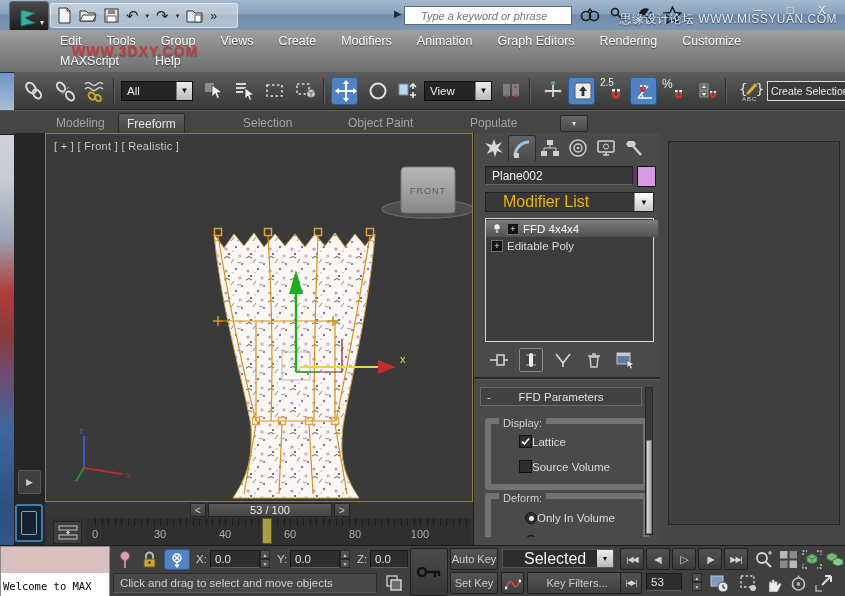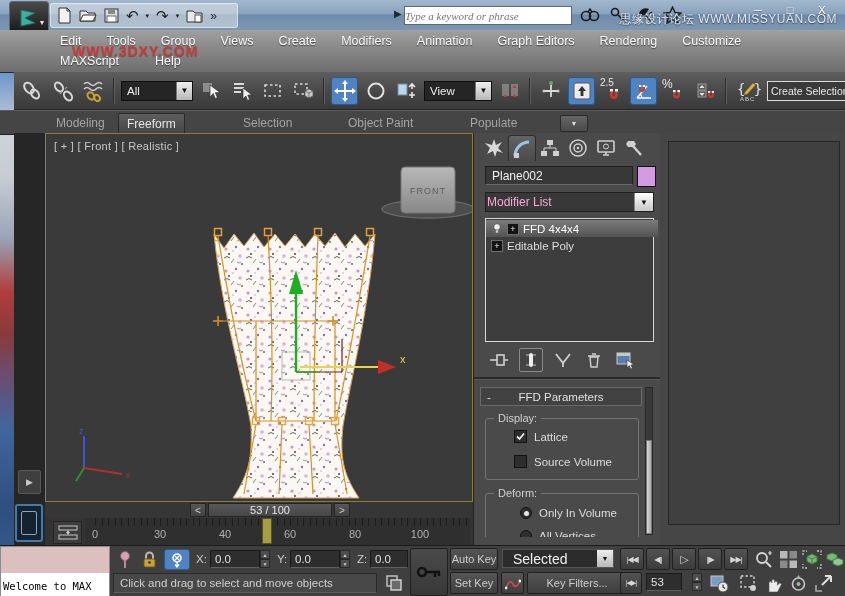--- a/index.html
+++ b/index.html
@@ -18,38 +18,38 @@
   .logo-caret{left:40px;top:18px;color:#e8e8e8;font-size:8px}
   .qat{left:50px;top:3px;width:188px;height:25px;border-radius:3px;background:rgba(225,229,234,.55);
     border:1px solid rgba(255,255,255,.5);display:flex;align-items:center;gap:7px;padding:0 6px;box-sizing:border-box;color:#222}
   .qat .uglyph{font-size:15px;color:#1e1e1e;line-height:1}
   .doc-tab{left:288px;top:0;width:104px;height:30px;background:linear-gradient(180deg,#8ea6bd,#7390ad);
     border-left:1px solid #5d7489;border-right:1px solid #5d7489;display:flex;align-items:center;justify-content:center;
     color:#f4f6f8;text-shadow:0 1px 1px rgba(0,0,0,.45);font-size:12px}
   .tab-scroll{left:394px;top:8px;color:#1f2a33;font-size:10px}
   .searchbox{left:404px;top:6px;width:168px;height:19px;background:#fff;border:1px solid #5a6a7a;box-sizing:border-box}
   .searchbox input{width:100%;height:100%;border:0;outline:none;background:transparent;
-    font-family:Liberation Serif, serif;font-style:italic;font-size:11px;color:#666;padding:0 0;box-sizing:border-box}
+    font-family:Liberation Sans, sans-serif;font-style:italic;font-size:11px;color:#666;padding:0 16px;box-sizing:border-box}
   .tb-ico{top:4px;width:24px;height:22px;display:flex;align-items:center;justify-content:center}
   .wm-title{right:8px;top:11px;color:#eef1f4;font-size:12px;letter-spacing:.5px;white-space:nowrap;
     text-shadow:0 0 2px #44596e,0 1px 1px rgba(0,0,0,.5);opacity:.95}
   .win-ctl{top:2px;width:28px;height:16px;display:flex;align-items:center;justify-content:center;
     color:#fff;font-size:11px;text-shadow:0 1px 1px rgba(0,0,0,.4)}
   
   .menubar{left:0;top:30px;width:845px;height:42px;
     background:linear-gradient(180deg,#a0a0a0 0%,#8a8a8a 40%,#6f6f6f 100%);border-bottom:1px solid #2c2c2c}
   .menurow{position:absolute;left:60px;display:flex;gap:25px;color:#fcfcfc;font-size:12.5px;
     text-shadow:0 1px 1px rgba(0,0,0,.55)}
   .wm-menu{left:72px;top:43px;color:rgba(220,50,50,.85);font-weight:bold;font-size:14px;letter-spacing:1px;
     text-shadow:0 1px 1px rgba(0,0,0,.3)}
   
   .maintb{left:14px;top:72px;width:831px;height:38px;
     background:linear-gradient(180deg,#5e5e5e 0%,#474747 55%,#3a3a3a 100%);border-bottom:1px solid #262626;
     display:flex;align-items:center;gap:4px;padding-left:4px;box-sizing:border-box}
-  .ti{width:27px;height:28px;display:flex;align-items:center;justify-content:center;flex:0 0 auto;border-radius:3px}
+  .ti{width:27px;height:28px;display:flex;align-items:center;justify-content:flex-end;flex:0 0 auto;border-radius:3px}
   .ti.active{background:#4f83c2;border:1px solid #2c5a8c;box-sizing:border-box}
   .tsep{width:1px;height:26px;background:#2e2e2e;border-right:1px solid #5f5f5f;flex:0 0 auto;margin:0 2px}
   .dd{height:20px;background:#252525;border:1px solid #0f0f0f;display:flex;align-items:center;flex:0 0 auto;box-sizing:border-box}
   .dd .dd-txt{padding:0 5px;color:#eee;font-size:11.5px;flex:1}
   .dd .dd-btn{width:15px;height:100%;background:linear-gradient(180deg,#efefef,#b8b8b8);
     display:flex;align-items:center;justify-content:center;color:#111;font-size:8px;border-left:1px solid #777}
   .createsel{width:86px;height:20px;border:1px solid #dcdcdc;background:#3a3a3a;color:#e8e8e8;
     font-size:10.5px;display:flex;align-items:center;padding:0 3px;box-sizing:border-box;white-space:nowrap;overflow:hidden;flex:0 0 auto}
   .snaptxt{color:#e8e8e8;font-size:10px;position:absolute;left:1px;top:0}
   
@@ -80,39 +80,39 @@
   .ruler .rlabel{position:absolute;top:10px;color:#b0b0b0;font-size:11px;transform:translateX(-50%)}
   .slider-handle{position:absolute;left:177px;top:0;width:10px;height:26px;background:#a79d43;border:1px solid #595322;box-sizing:border-box}
   
   .cmdpanel{left:473px;top:133px;width:187px;height:412px;background:#4a4a4a;border-left:1px solid #222}
   .ctab{position:absolute;top:2px;width:28px;height:26px;display:flex;align-items:center;justify-content:center;border-radius:3px 3px 0 0}
   .ctab.active{background:linear-gradient(180deg,#636363,#4a4a4a);border:1px solid #2c2c2c;border-bottom:0;box-sizing:border-box}
   .namefield{left:11px;top:33px;width:148px;height:19px;background:#383838;border:1px solid #1f1f1f;border-bottom-color:#6a6a6a;
     color:#f0f0f0;display:flex;align-items:center;padding-left:6px;box-sizing:border-box;font-size:12px}
   .swatch{left:163px;top:33px;width:17px;height:19px;background:#d59ae2;border:1px solid #111}
   .modlist{left:11px;top:59px;width:169px;height:20px;background:#383838;border:1px solid #1f1f1f;display:flex;align-items:center;box-sizing:border-box}
-  .modlist .mtxt{flex:1;padding-left:1px;color:#f9a8d4;font-size:12px}
+  .modlist .mtxt{flex:1;padding-left:17px;color:#eab308;font-size:16px}
   .modlist .mbtn{width:18px;height:100%;background:linear-gradient(180deg,#fff,#c8c8c8);display:flex;align-items:center;justify-content:center;color:#111;font-size:8px;border-left:1px solid #888}
   .stackbox{left:11px;top:85px;width:169px;height:124px;background:#3d3d3d;border:1px solid #d8d8d8;box-sizing:border-box}
   .stackrow{position:absolute;left:0;width:167px;height:17px;display:flex;align-items:center;gap:4px;font-size:11.5px;color:#dcdcdc}
   .stackrow.sel{background:linear-gradient(180deg,#7c7c7c,#525252);color:#fff}
   .plusbox{width:12px;height:12px;background:#141414;border:1px solid #6e6e6e;color:#e8e8e8;font-size:9px;
     display:flex;align-items:center;justify-content:center;box-sizing:border-box;flex:0 0 auto}
   .stacktools{left:6px;top:214px;width:175px;height:26px;display:flex;align-items:center;gap:9px;padding-left:8px;box-sizing:border-box}
   .sticon{width:22px;height:22px;display:flex;align-items:center;justify-content:center}
   .sticon.framed{border:1px solid #8a8a8a;border-radius:2px;background:#444}
   .paneldiv{left:0;top:244px;width:187px;height:2px;background:#2a2a2a;border-bottom:1px solid #5a5a5a}
   .rollwrap{left:4px;top:252px;width:172px;height:152px;overflow:hidden}
   .rollhead{position:absolute;left:2px;top:2px;width:160px;height:17px;background:#424242;border:1px solid #6a6a6a;
     display:flex;align-items:center;color:#e0e0e0;font-size:11.5px}
   .rollhead .minus{position:absolute;left:6px}
   .rollhead .rtitle{width:100%;text-align:center}
-  .groupbox{position:absolute;left:7px;width:152px;border:1px solid #737373;border-radius:3px}
+  .groupbox{position:absolute;left:7px;width:152px;border:6px solid #737373;border-radius:3px}
   .grouplegend{position:absolute;left:8px;top:-7px;background:#4a4a4a;padding:0 4px;color:#cfcfcf;font-size:11px}
-  .checkrow,.radiorow{position:absolute;display:flex;align-items:center;gap:7px;color:#dcdcdc;font-size:11.5px}
+  .checkrow,.radiorow{position:absolute;display:flex;align-items:center;gap:0;color:#dcdcdc;font-size:11.5px}
   .cbox{width:13px;height:13px;background:#2e2e2e;border:1px solid #121212;box-sizing:border-box;display:flex;align-items:center;justify-content:center}
   .rad{width:12px;height:12px;border-radius:50%;background:#2e2e2e;border:1px solid #121212;box-sizing:border-box;display:flex;align-items:center;justify-content:center}
   .rad .dot{width:5px;height:5px;border-radius:50%;background:#e8e8e8}
   .scrollbar{left:171px;top:254px;width:8px;height:148px;background:#3a3a3a;border:1px solid #282828;box-sizing:border-box}
   .scroll-thumb{position:absolute;left:0;top:52px;width:6px;height:94px;background:linear-gradient(90deg,#d8d8d8,#a8a8a8);border:1px solid #777;box-sizing:border-box}
   
   .extpanel{left:660px;top:133px;width:185px;height:412px;background:#464646}
   .extinner{position:absolute;left:8px;top:8px;width:170px;height:382px;background:#404040;border:1px solid #262626}
   .logo-wm{left:672px;top:493px;width:150px;height:57px;opacity:.85;z-index:2}
   
@@ -126,21 +126,21 @@
   .coordlabel{position:absolute;top:7px;color:#ccc;font-size:11.5px}
   .coordfield{position:absolute;top:4px;height:18px;background:#2e2e2e;border:1px solid #1a1a1a;border-bottom-color:#5f5f5f;
     color:#e0e0e0;font-size:11.5px;display:flex;align-items:center;padding-left:4px;box-sizing:border-box}
   .spin{position:absolute;top:4px;width:10px;height:18px;display:flex;flex-direction:column}
   .spin span{flex:1;background:#4e4e4e;border:1px solid #2a2a2a;color:#ccc;font-size:5px;display:flex;align-items:center;justify-content:center}
   .keybtn{left:410px;top:2px;width:36px;height:46px;background:linear-gradient(180deg,#4a4a4a,#383838);border:1px solid #1f1f1f;border-radius:2px;
     display:flex;align-items:center;justify-content:center}
   .sbtn{position:absolute;height:22px;background:linear-gradient(180deg,#555,#3e3e3e);border:1px solid #202020;border-radius:2px;
     color:#ccc;font-size:11px;display:flex;align-items:center;justify-content:center;box-sizing:border-box}
   .seldd{left:502px;top:3px;width:112px;height:19px;background:#2c2c2c;border:1px solid #555;display:flex;align-items:center;box-sizing:border-box}
-  .seldd .stxt{flex:1;padding-left:10px;color:#f0f0f0;font-size:14px}
+  .seldd .stxt{flex:1;padding-left:21px;color:#f0f0f0;font-size:16px}
   .seldd .sbtn2{width:16px;height:100%;background:linear-gradient(180deg,#efefef,#b8b8b8);display:flex;align-items:center;justify-content:center;color:#111;font-size:7px}
   .pbtn{position:absolute;width:24px;height:22px;background:linear-gradient(180deg,#525252,#3c3c3c);border:1px solid #1f1f1f;border-radius:2px;
     color:#d8d8d8;font-size:8px;display:flex;align-items:center;justify-content:center;box-sizing:border-box;letter-spacing:-1px}
   .vico{position:absolute;width:22px;height:22px;display:flex;align-items:center;justify-content:center}
   .promptfield{left:113px;top:27px;width:264px;height:20px;background:#484848;border:1px solid #2a2a2a;border-bottom-color:#5d5d5d;
     color:#cfcfcf;font-size:11.5px;display:flex;align-items:center;padding-left:6px;box-sizing:border-box}
 </style>
 </head>
 <body>
 

